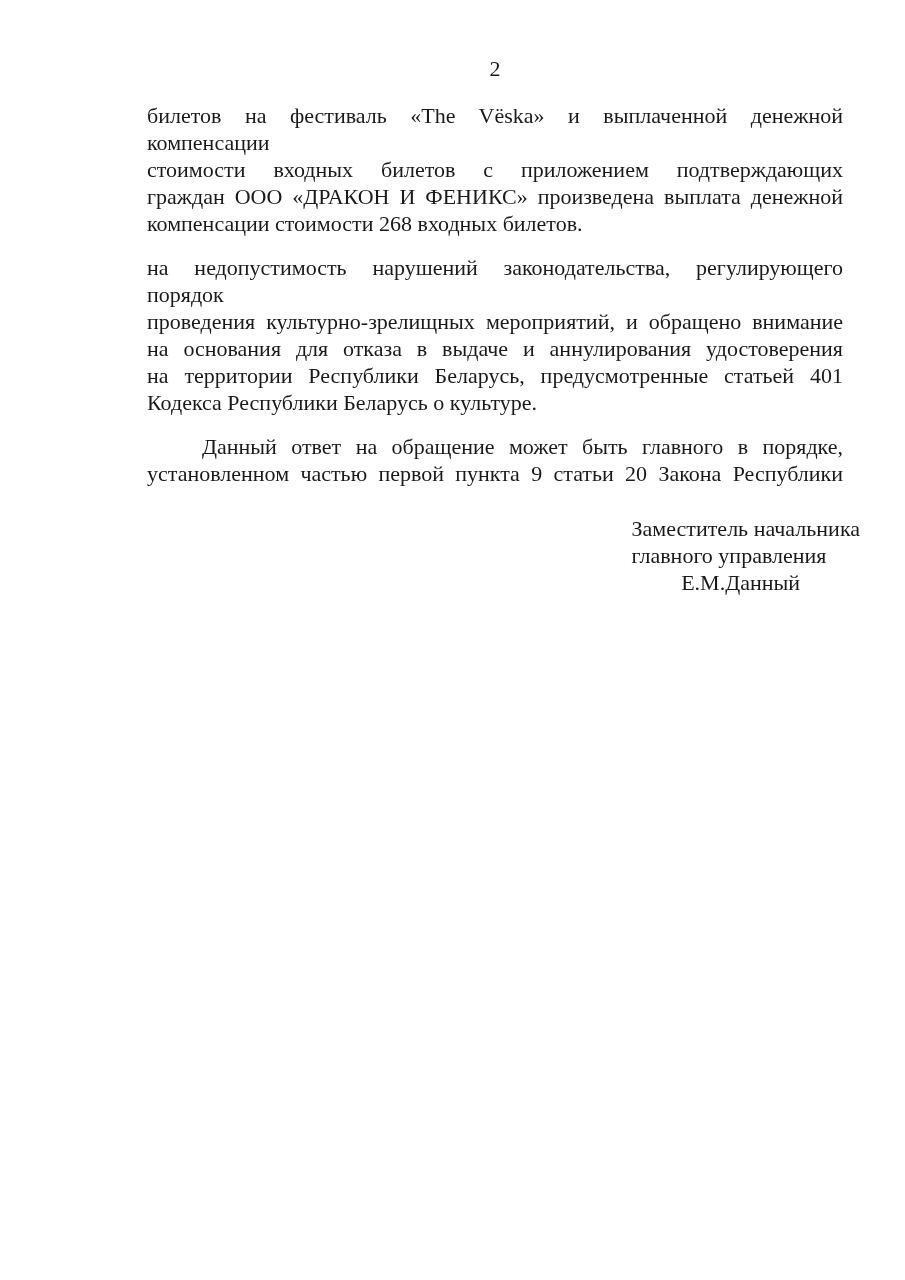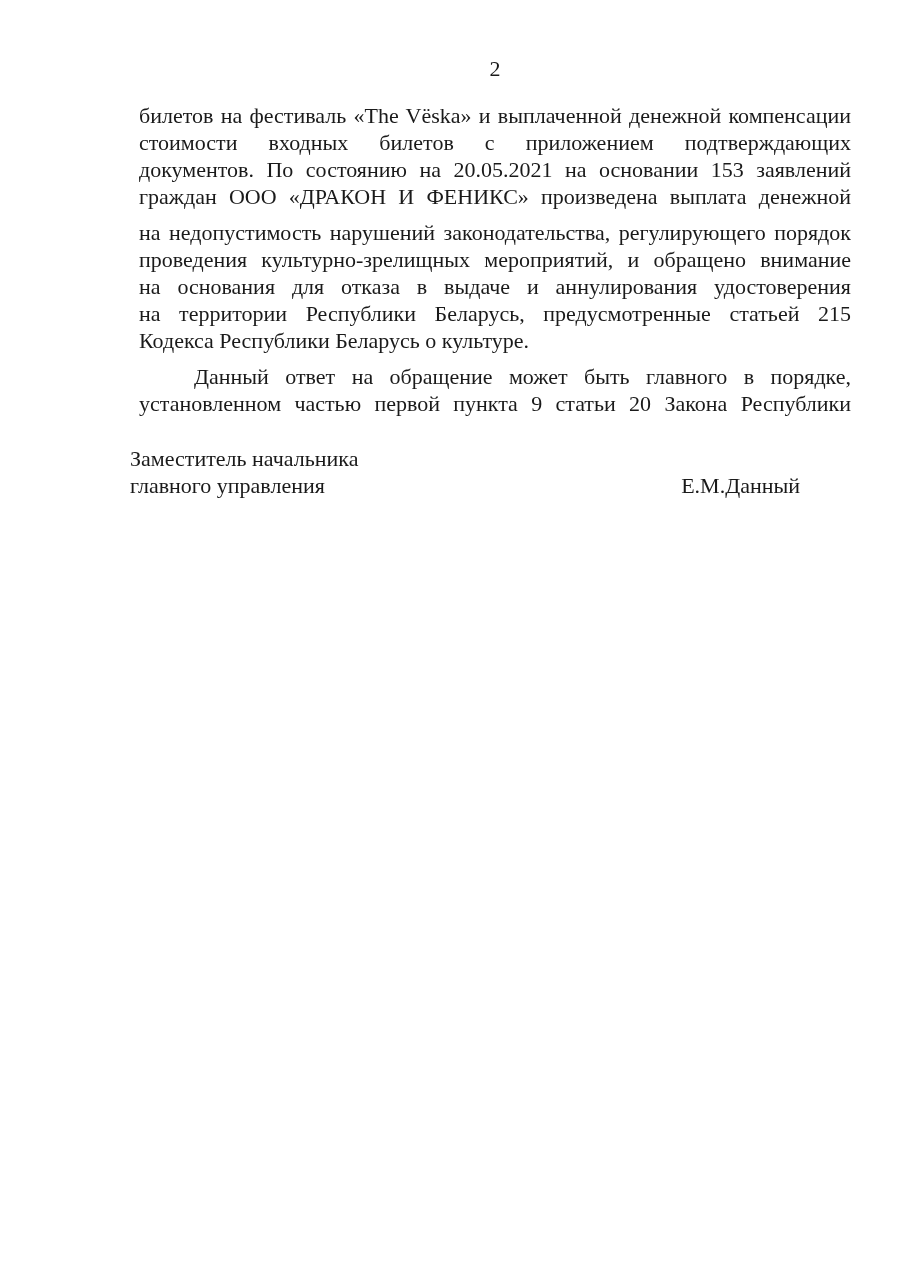--- a/index.html
+++ b/index.html
@@ -22,60 +22,61 @@
     left: 130px;
     top: 55px;
     width: 730px;
     font-size: 22px;
     line-height: 27px;
   }
   .page-number {
     text-align: center;
     margin-bottom: 20px;
   }
-  .para { margin: 9px; padding: 0; }
+  .para { margin: 17px; padding: 0; }
   .ln {
     min-height: 27px;
     text-align: left;
     white-space: normal;
   }
   .j {
     text-align: justify;
     text-align-last: justify;
   }
   .ind { text-indent: 55px; }
   .signature {
     margin-top: 28px;
     display: flex;
     justify-content: space-between;
     align-items: flex-end;
+    flex-direction: column;
   }
   .sig-left { }
   .sig-name { padding-right: 60px; }
 </style>
 </head>
 <body>
 
 <div class="page">
   <div class="content">
 
     <div class="page-number">2</div>
 
     <div class="para">
       <div class="ln j">билетов на фестиваль «The Vëska» и выплаченной денежной компенсации</div>
       <div class="ln j">стоимости входных билетов с приложением подтверждающих</div>
-      <div class="ln j">документов. По состоянию на 20.05.2021 на основании 153 заявлений</div>
       <div class="ln j">граждан ООО «ДРАКОН И ФЕНИКС» произведена выплата денежной</div>
+      <div class="ln">компенсации стоимости 268 входных билетов.</div>
     </div>
 
     <div class="para">
       <div class="ln j">на недопустимость нарушений законодательства, регулирующего порядок</div>
       <div class="ln j">проведения культурно-зрелищных мероприятий, и обращено внимание</div>
       <div class="ln j">на основания для отказа в выдаче и аннулирования удостоверения</div>
-      <div class="ln j">на территории Республики Беларусь, предусмотренные статьей 215</div>
+      <div class="ln j">на территории Республики Беларусь, предусмотренные статьей 401</div>
       <div class="ln">Кодекса Республики Беларусь о культуре.</div>
     </div>
 
     <div class="para">
       <div class="ln j ind">Данный ответ на обращение может быть главного в порядке,</div>
       <div class="ln j">установленном частью первой пункта 9 статьи 20 Закона Республики</div>
     </div>
 
     <div class="signature">
       <div class="sig-left">

